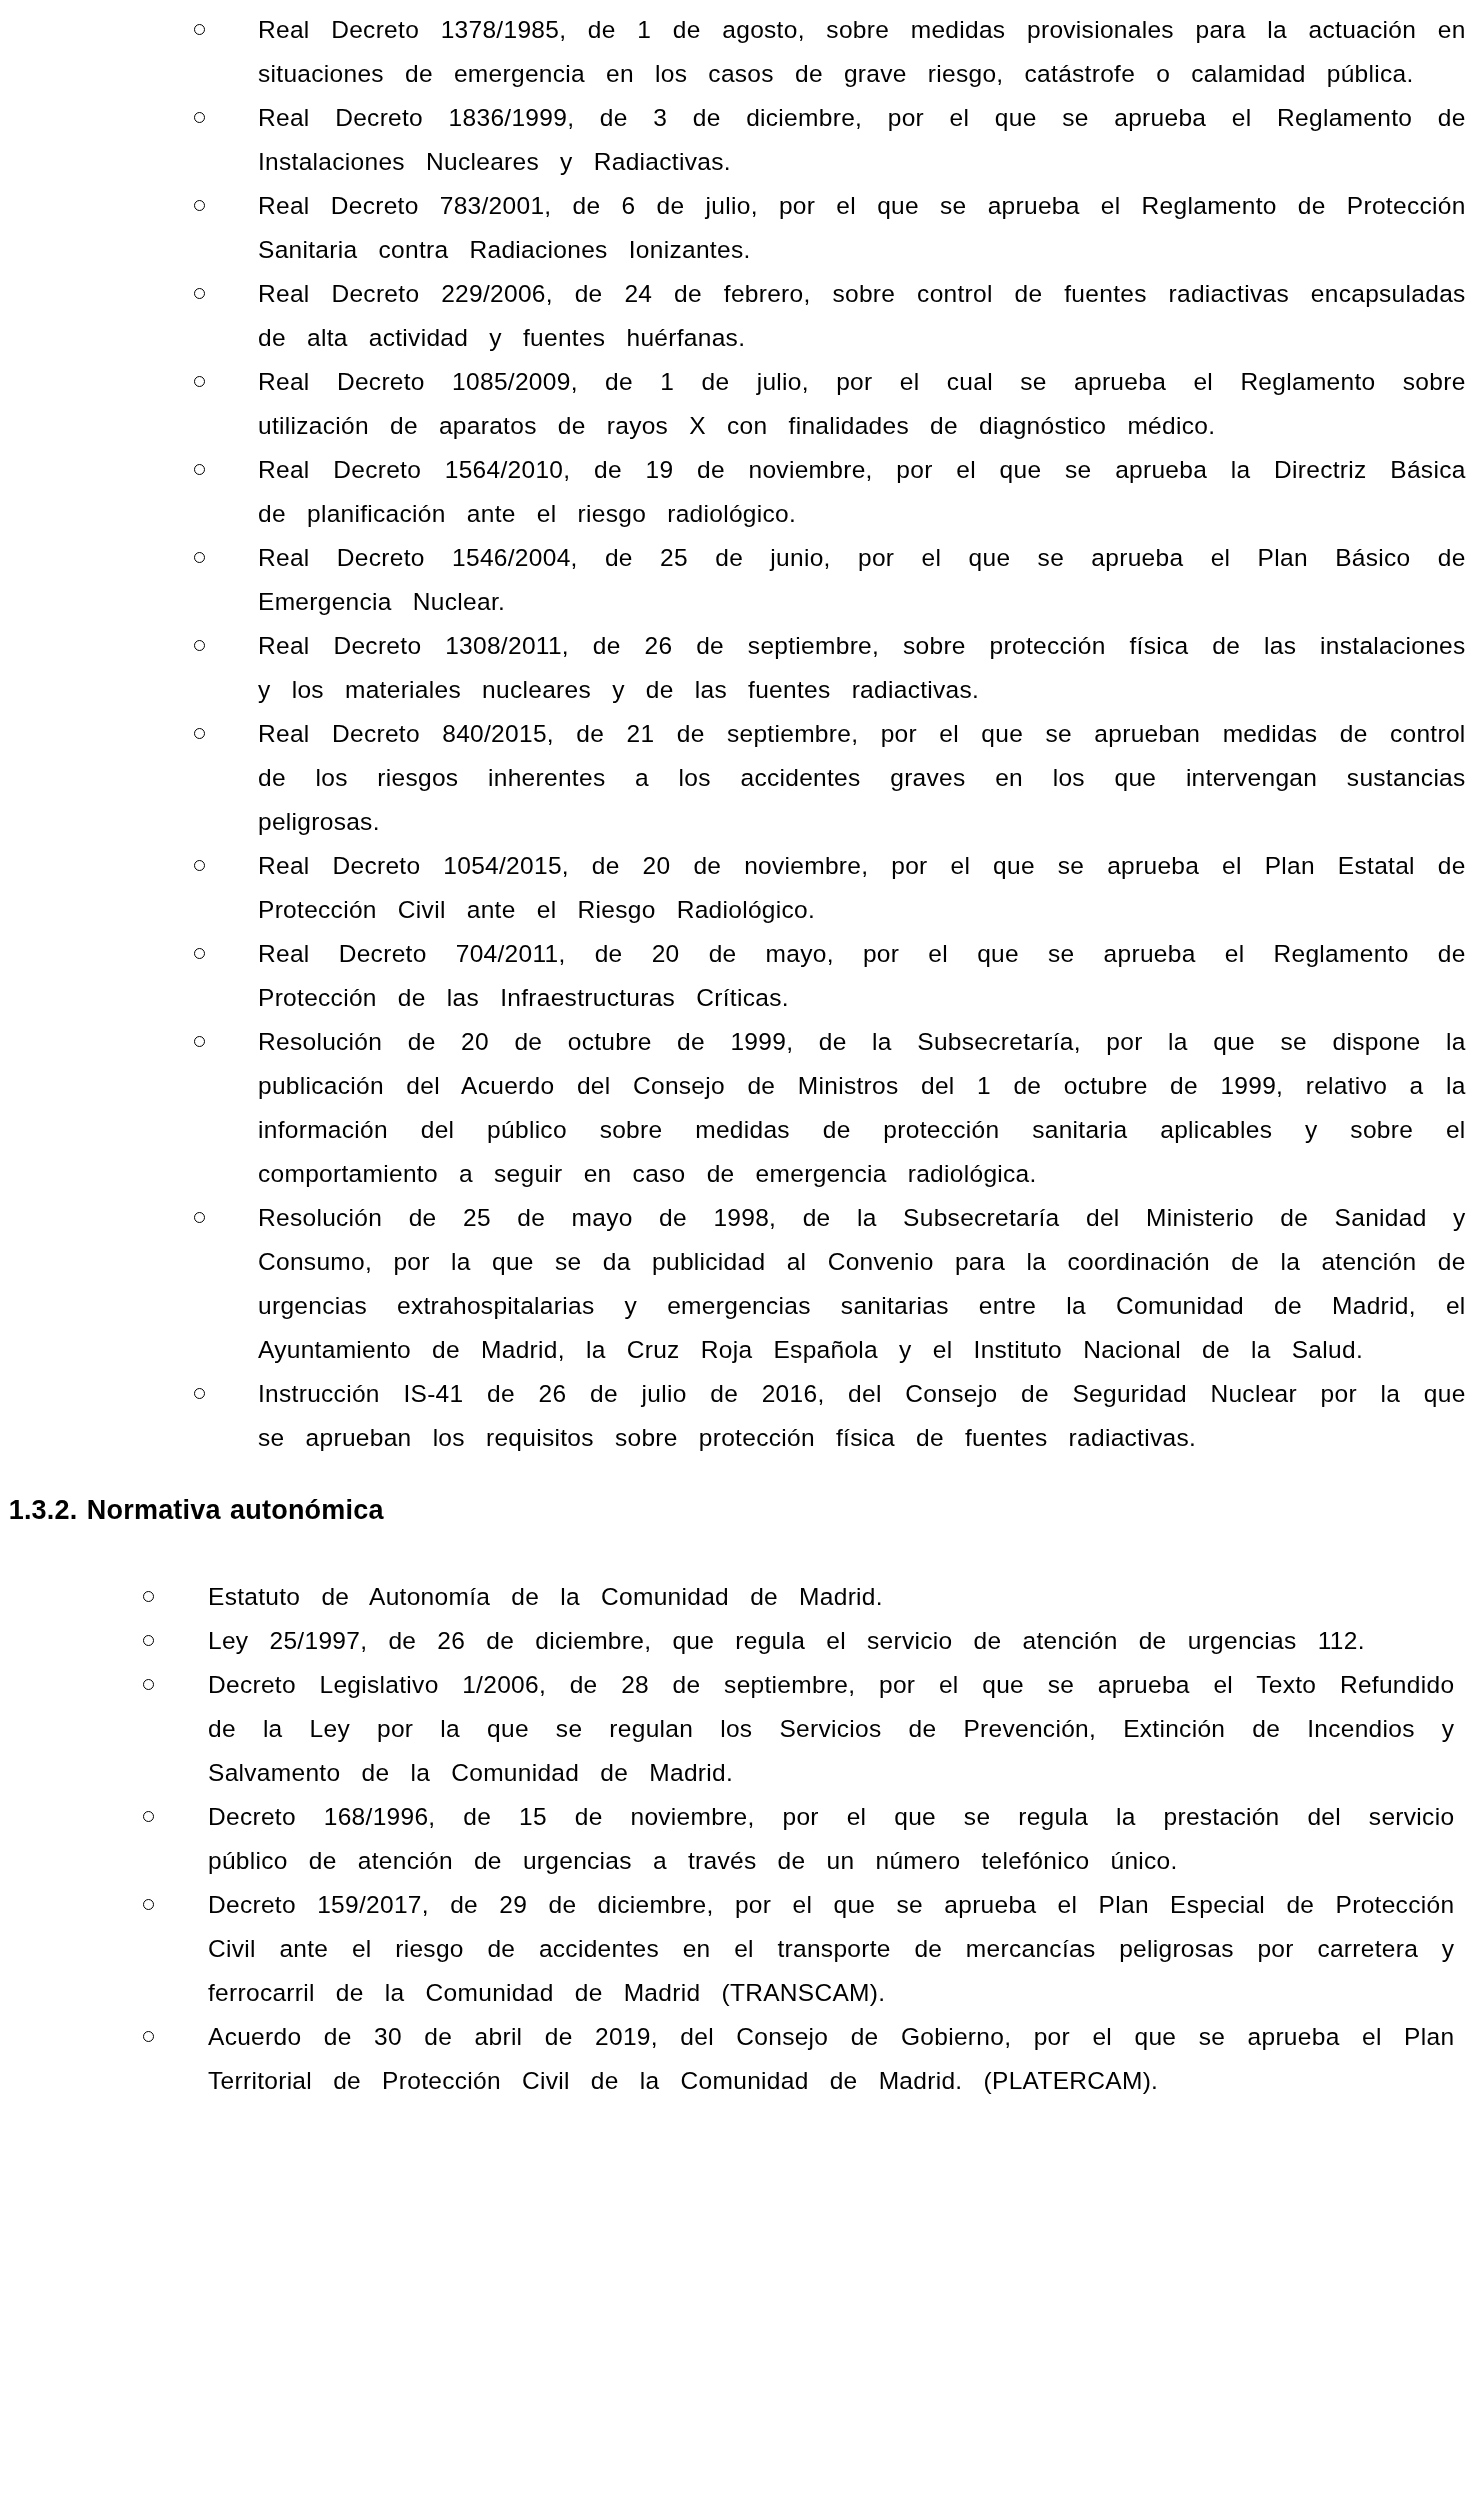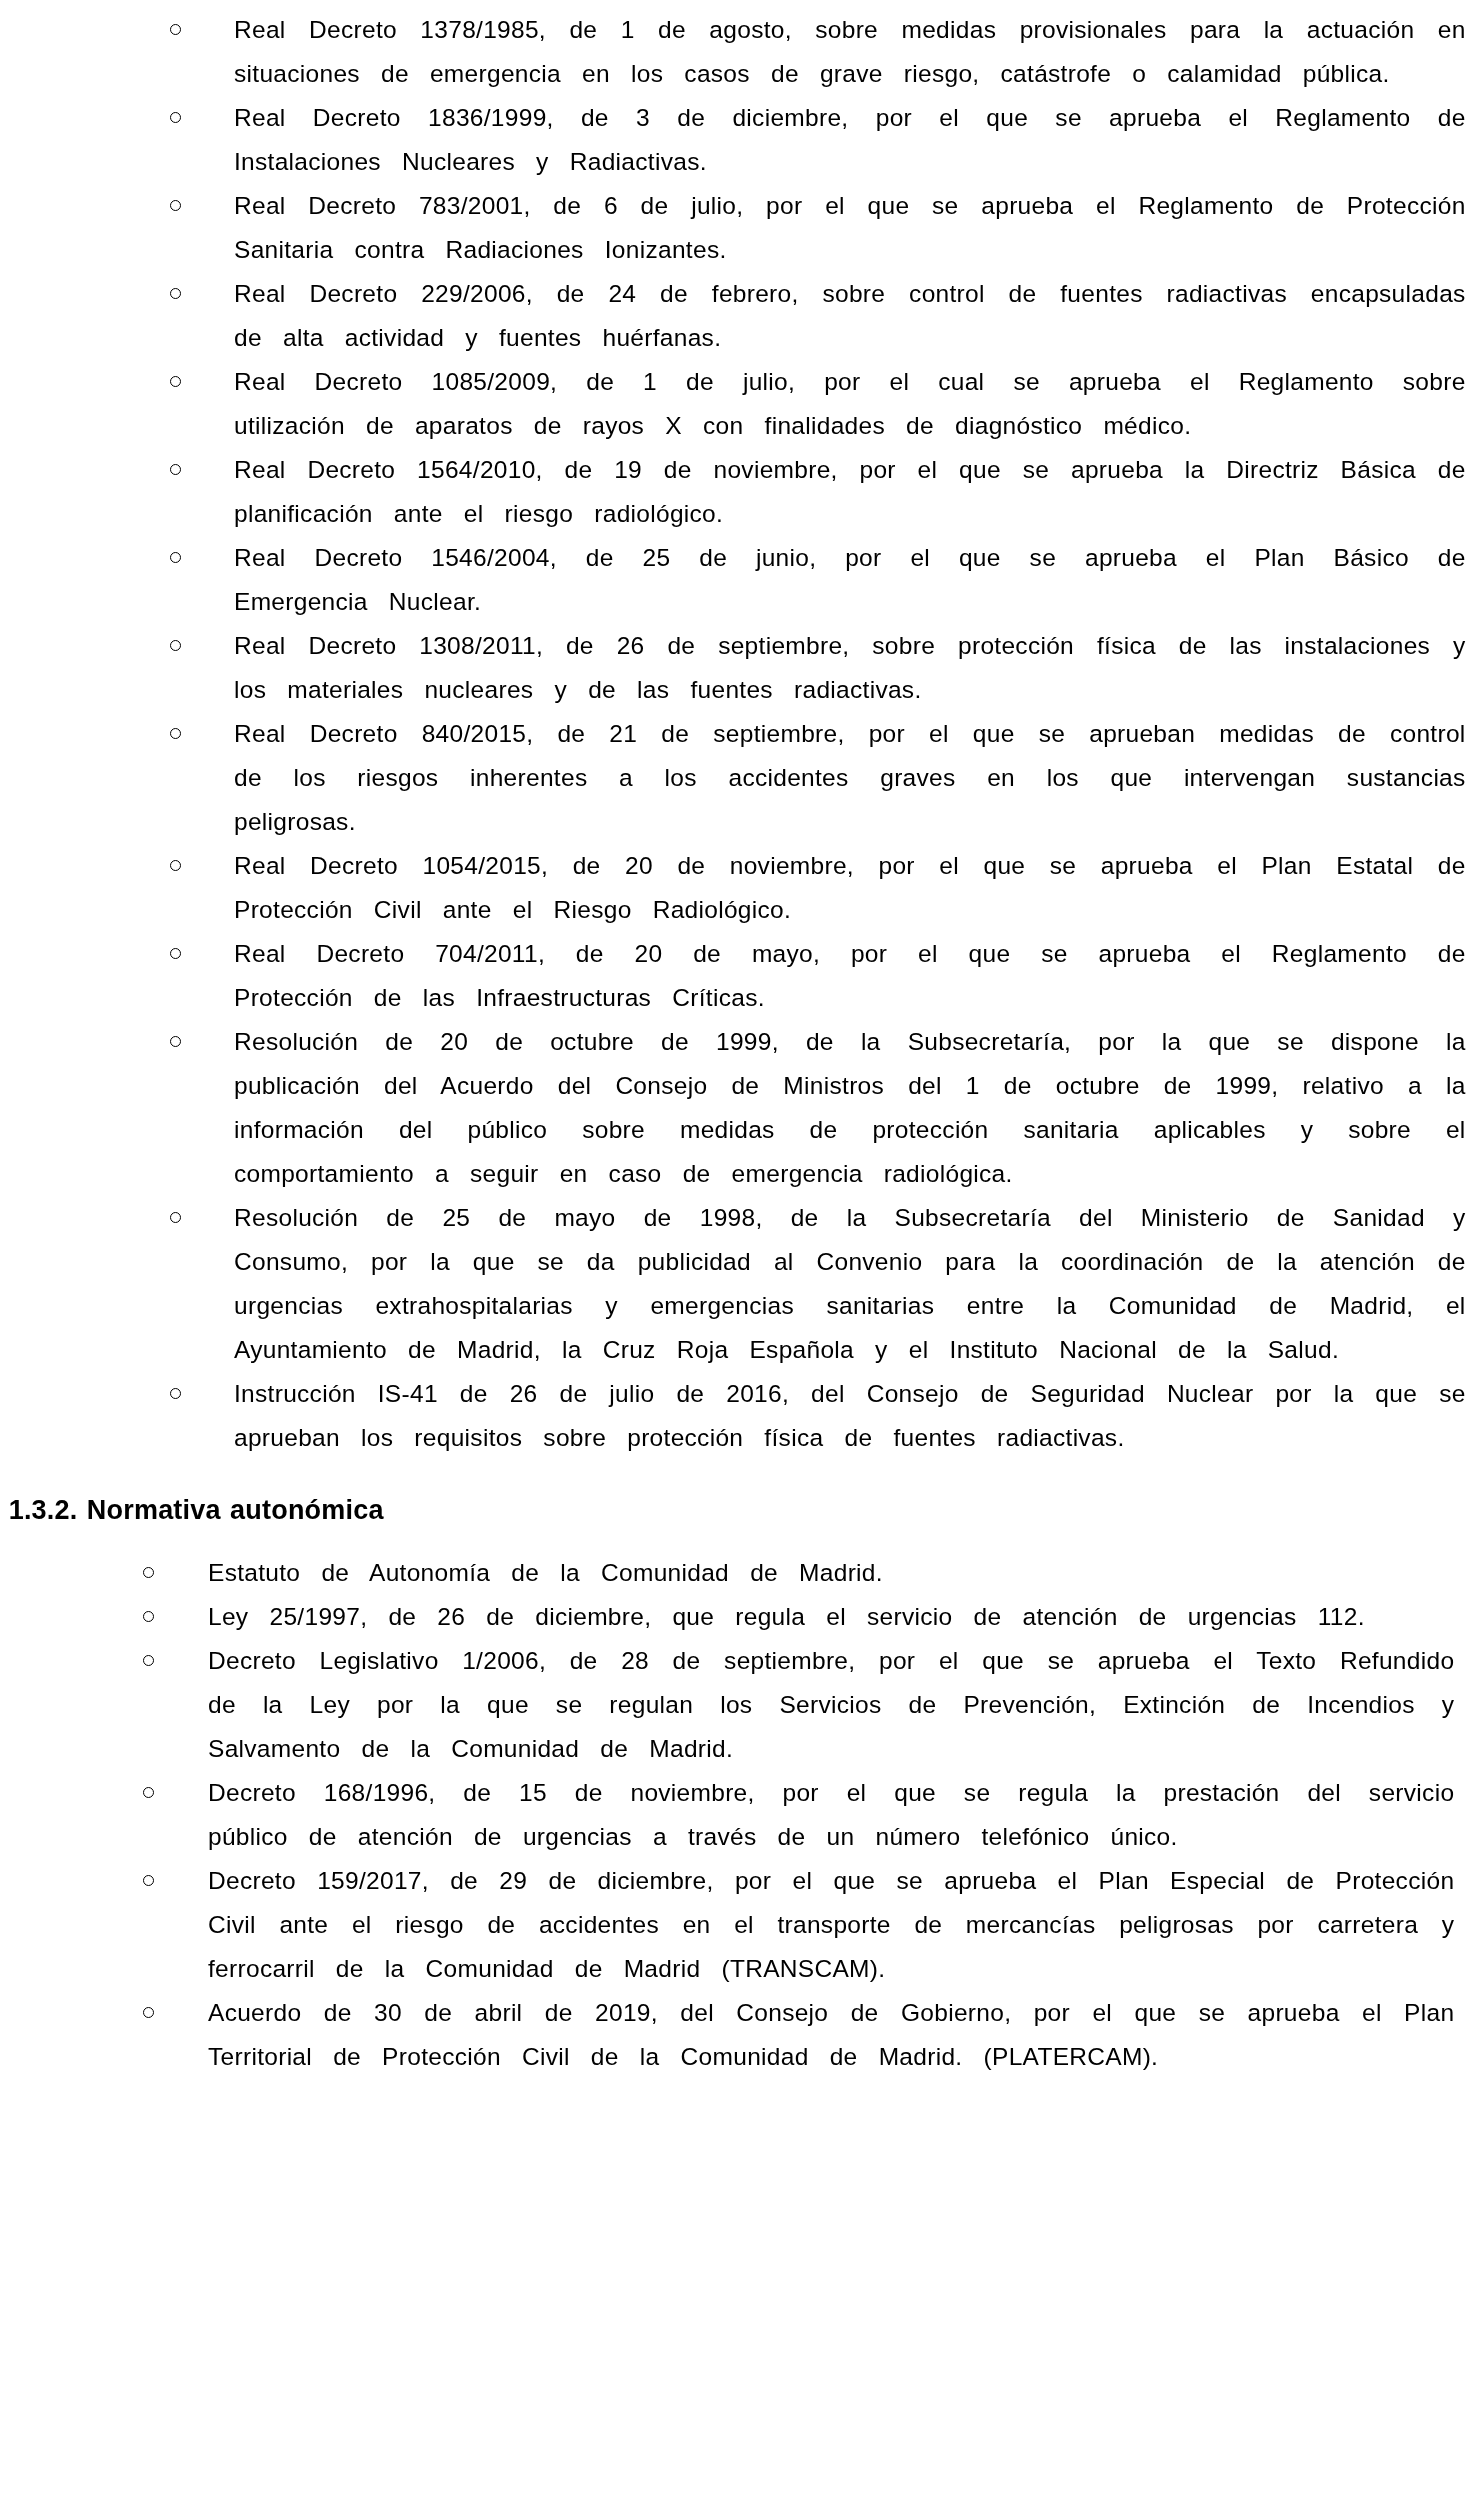--- a/index.html
+++ b/index.html
@@ -29,20 +29,21 @@
     line-height: 44px;
     letter-spacing: 0.3px;
     word-spacing: 14px;
     text-align: justify;
     text-justify: inter-word;
     margin: 0;
   }
   ul.list-top li {
     padding-left: 234px;
     padding-right: 4.4px;
+    margin-left: 24px;
   }
   ul.list-auto li {
     padding-left: 208px;
     padding-right: 15.7px;
   }
   .bullet {
     position: absolute;
     top: 15.7px;
     width: 11.4px;
     height: 11.4px;
@@ -54,21 +55,21 @@
   ul.list-auto .bullet { left: 143px; }
   h2.section-heading {
     margin: 31.5px 0 0 8.7px;
     font-size: 27px;
     font-weight: 700;
     line-height: 38px;
     letter-spacing: 0.2px;
     word-spacing: 1.7px;
   }
   ul.list-auto {
-    margin-top: 22px;
+    margin-top: 46px;
   }
 </style>
 </head>
 <body>
 
 <div class="page">
 
   <ul class="reg-list list-top">
     <li>
       <span class="bullet"></span>

